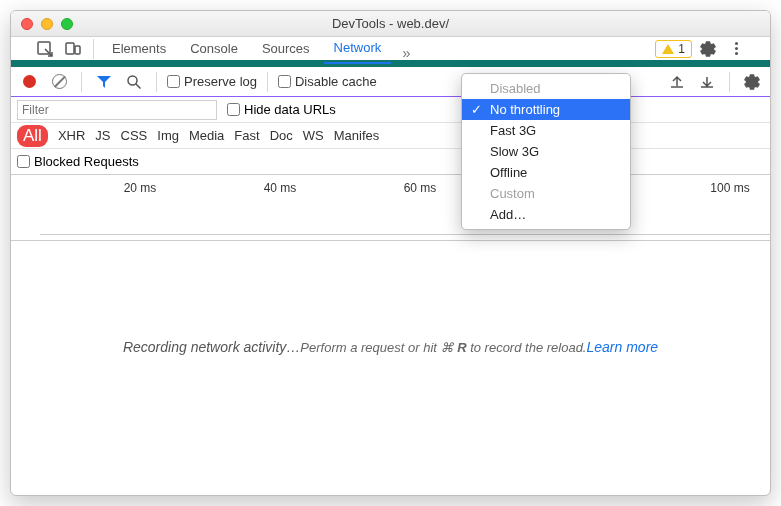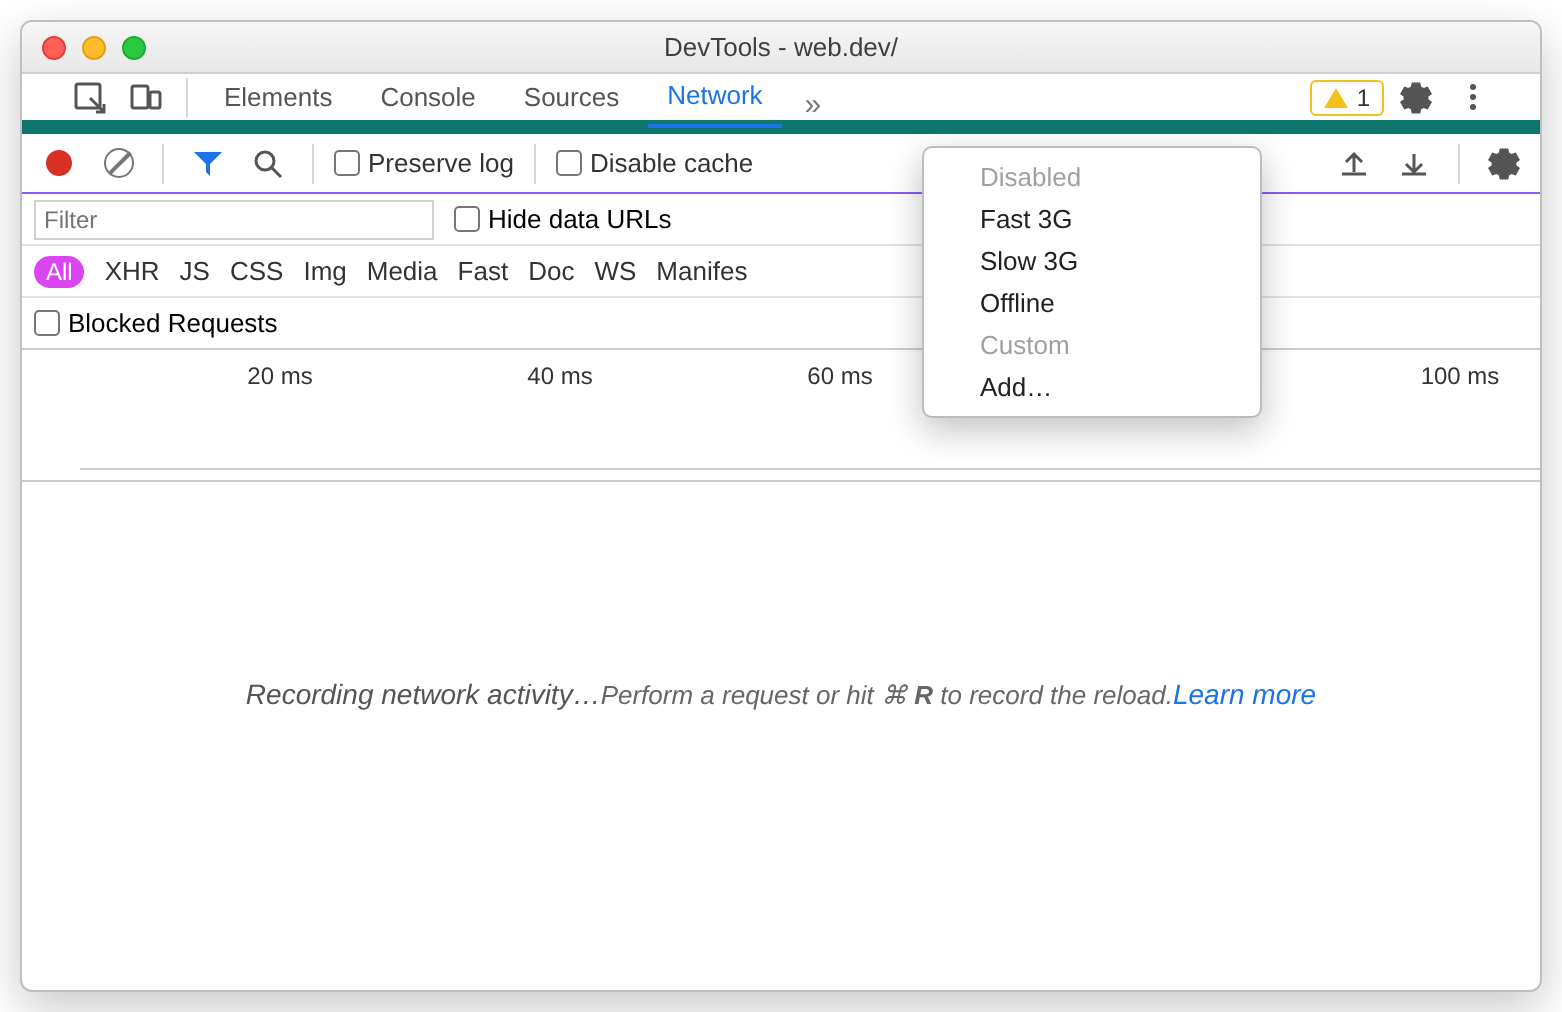--- a/index.html
+++ b/index.html
@@ -25,21 +25,21 @@
   .toolbar{height:30px;border-bottom:1px solid #8b5cf6;display:flex;align-items:center;padding:0 6px;gap:6px;font-size:13px;color:#333;}
   .rec{width:13px;height:13px;border-radius:50%;background:#d93025;}
   .nosym{width:15px;height:15px;border:1.5px solid #777;border-radius:50%;position:relative;}
   .nosym::after{content:"";position:absolute;width:1.5px;height:15px;background:#777;left:6px;top:-1px;transform:rotate(45deg);}
   .funnel{color:#1a73e8;}
   .chk{display:flex;align-items:center;gap:4px;}
   .chk input{width:13px;height:13px;}
   .filterbar{height:26px;border-bottom:1px solid #e3e3e3;display:flex;align-items:center;padding:0 6px;gap:10px;font-size:13px;}
   .filter-input{width:200px;height:20px;border:1px solid #d0d0d0;padding:0 4px;font-size:12px;color:#888;}
   .chipsbar{height:26px;border-bottom:1px solid #e3e3e3;display:flex;align-items:center;padding:0 6px;gap:10px;font-size:13px;}
-  .chip-all{background:#d946ef;color:#fff;padding:1px 6px;border-radius:9px;font-size:12px;}
+  .chip-all{background:#ef4444;color:#fff;padding:1px 6px;border-radius:9px;font-size:17px;}
   .chip{color:#333;}
   .blockedbar{height:26px;border-bottom:1px solid #ccc;display:flex;align-items:center;padding:0 6px;font-size:13px;}
   .timeline{height:60px;border-bottom:1px solid #ccc;position:relative;margin-left:29px;}
   .tick{position:absolute;top:6px;font-size:12px;color:#333;transform:translateX(-50%);}
   .waterfall{height:6px;border-bottom:1px solid #ccc;}
   .content{height:212px;display:flex;flex-direction:row;align-items:center;justify-content:center;font-size:14px;color:#555;font-style:italic;}
   .content .sub{font-size:13px;color:#666;}
   .content a{color:#1a73e8;text-decoration:none;}
   .content .cmd{font-family:inherit;}
   .content .cmd strong{font-weight:700;}
@@ -196,20 +196,21 @@
   <div class="content">
     <div>Recording network activity…</div>
     <div class="sub">
       <span>Perform a request or hit </span><span class="cmd"><span>⌘ </span><strong>R</strong></span><span> to record the reload.</span>
     </div>
     <a href="#">Learn more</a>
   </div>
 
   <div class="dropdown">
     <div class="hdr">Disabled</div>
+    <div class="opt sel">No throttling</div>
     <div class="opt">Fast 3G</div>
     <div class="opt">Slow 3G</div>
     <div class="opt">Offline</div>
     <div class="hdr">Custom</div>
     <div class="opt">Add…</div>
   </div>
 
 </div>
 
 </body></html>

